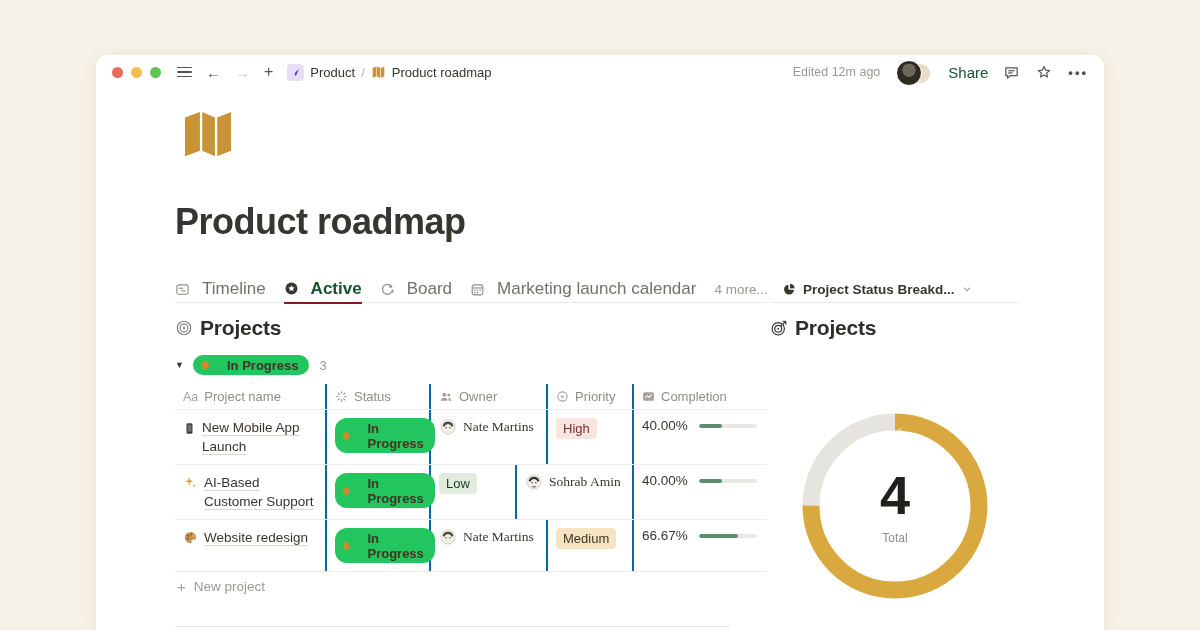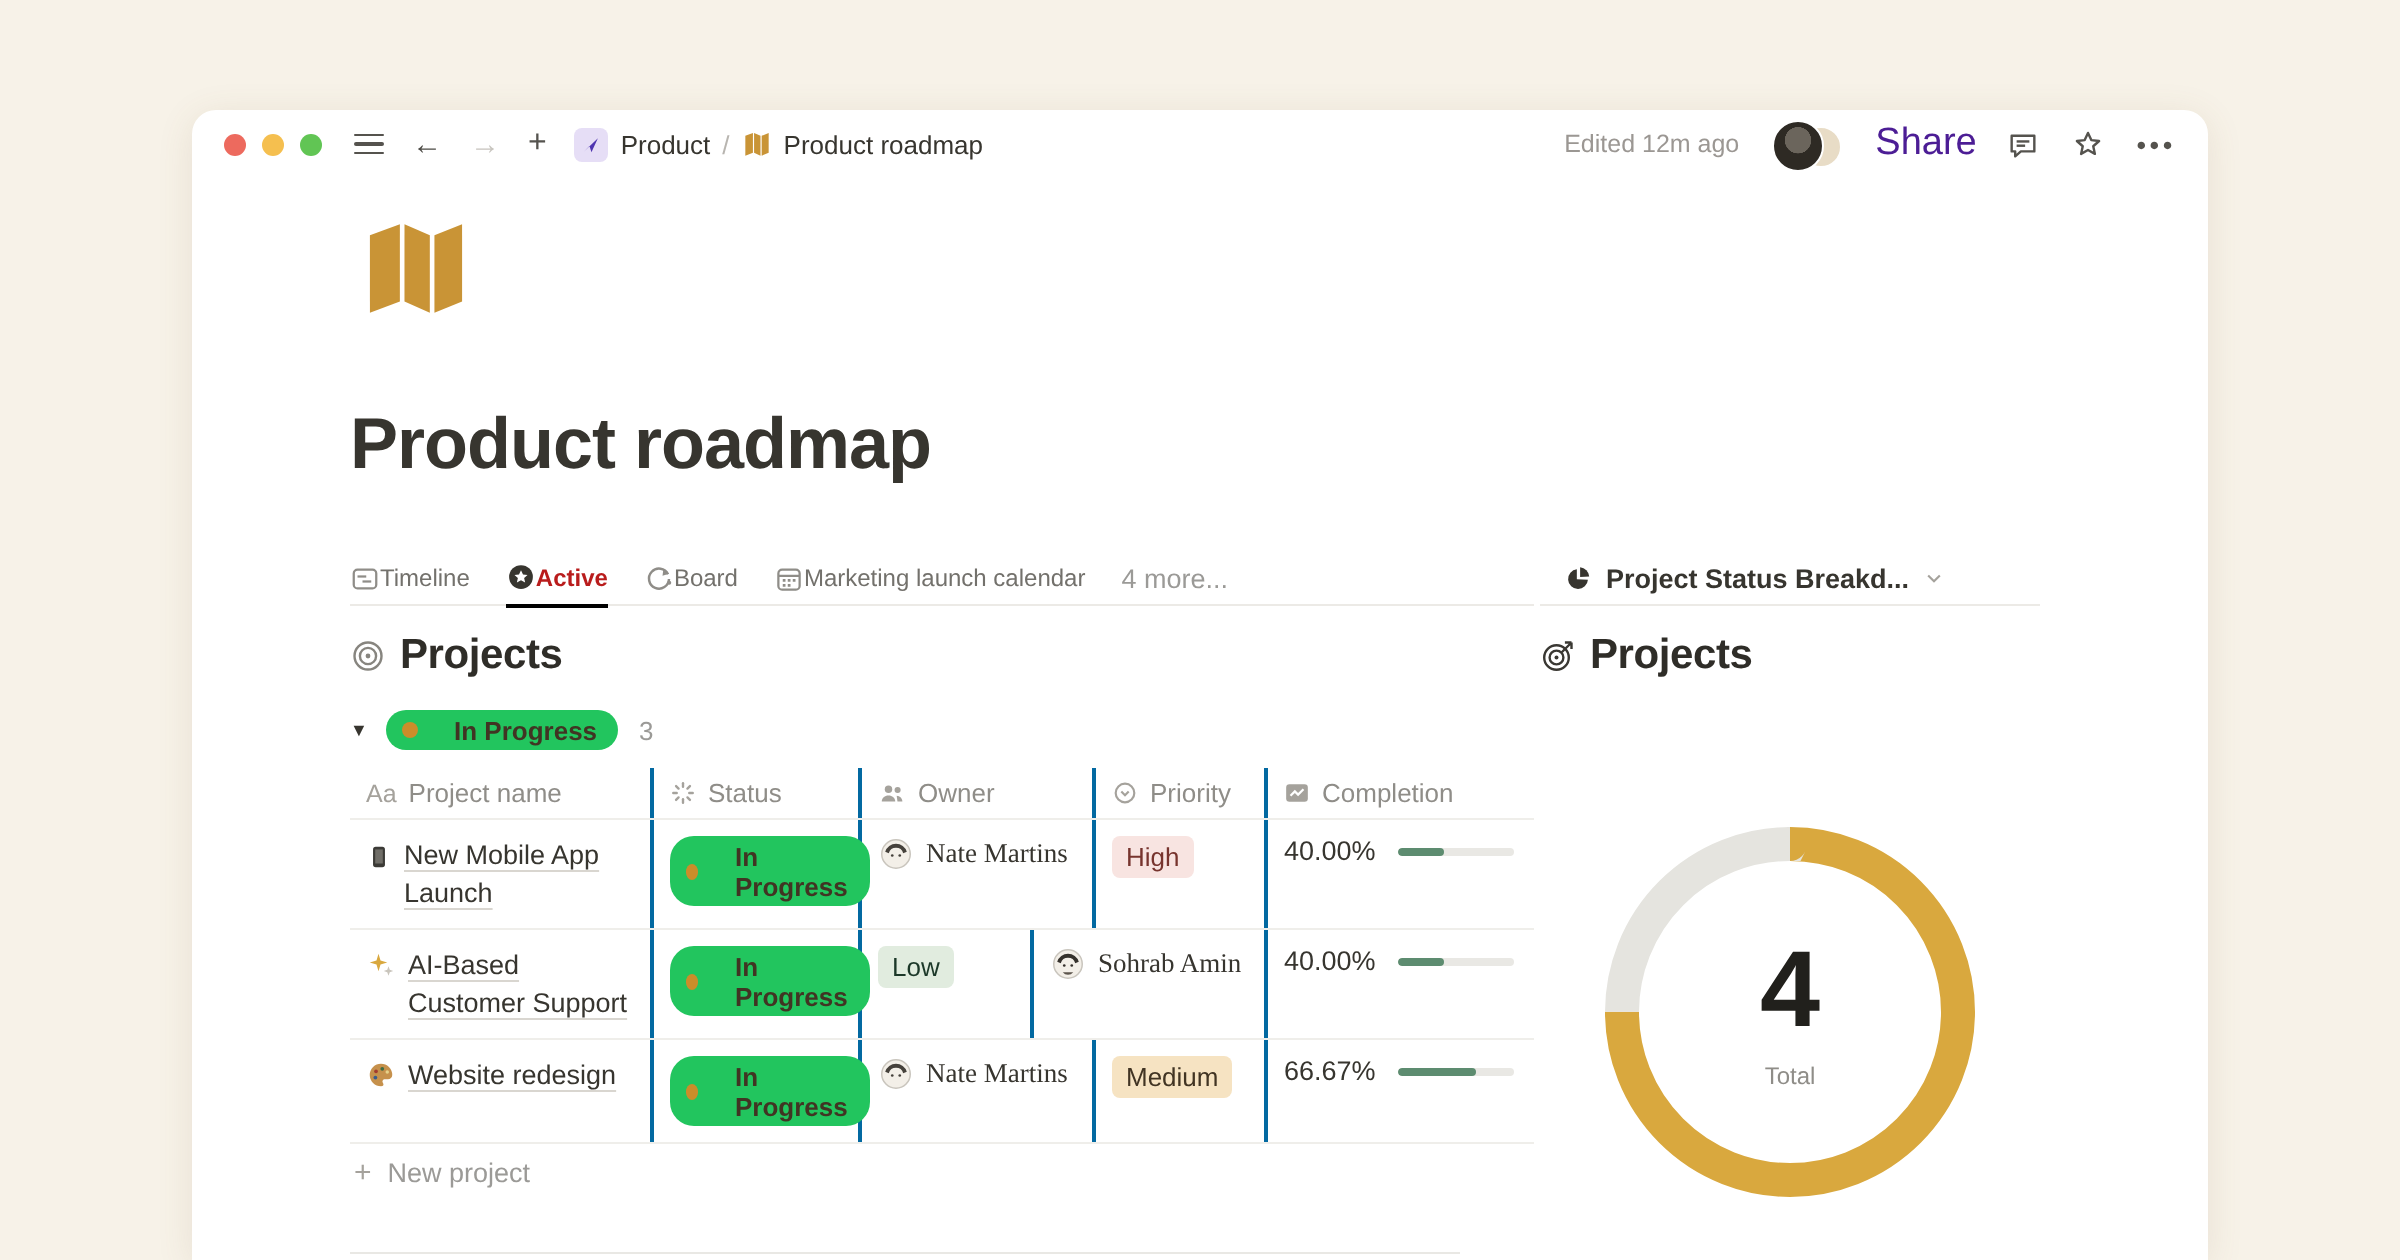--- a/index.html
+++ b/index.html
@@ -20,35 +20,35 @@
   .crumb{display:flex;align-items:center;gap:6px;}
   .wsicon{width:17px;height:17px;border-radius:4px;background:#e6def6;display:flex;align-items:center;justify-content:center;}
   .crumb-sep{color:#b8b5b0;}
   .tb-spacer{flex:1;}
   .tb-right{display:flex;align-items:center;gap:15px;}
   .edited{font-size:12.5px;color:#9b9793;}
   .avatars{position:relative;width:38px;height:25px;}
   .av-back{position:absolute;right:2px;top:3px;width:19px;height:19px;border-radius:50%;background:#e8dcc6;border:1px solid #fff;}
   .av-front{position:absolute;left:1px;top:0;width:24px;height:24px;border-radius:50%;
     background:radial-gradient(circle at 50% 38%,#6b655c 0 34%,#2e2a24 35% 100%);border:1px solid #fff;}
-  .share{font-size:19px;font-weight:500;color:#4c1d95;}
+  .share{font-size:15px;font-weight:500;color:#14532d;}
   .tb-ico{display:flex;align-items:center;color:#55534e;}
   .dots{letter-spacing:2px;font-size:13px;color:#55534e;font-weight:700;}
   
   .content{padding:0 84px 0 79px;}
   .page-icon{margin:18px 0 0 5px;width:56px;height:53px;}
   h1.title{margin:40px 0 0 0;font-size:36px;line-height:44px;font-weight:700;color:#37352f;letter-spacing:-.5px;}
   .columns{display:flex;gap:3px;margin-top:32px;align-items:flex-start;}
   .col-left{width:592px;flex:0 0 592px;}
   .col-right{width:250px;flex:0 0 250px;}
   
   .tabbar{display:flex;align-items:center;gap:18px;border-bottom:1px solid #eceae6;padding-bottom:0;height:26px;}
-  .tab{display:flex;align-items:center;gap:0;font-size:12px;color:#73716c;height:26px;}
+  .tab{display:flex;align-items:center;gap:12px;font-size:17px;color:#73716c;height:26px;}
   .tab .tlabel{white-space:nowrap;}
-  .tab.active{color:#b91c1c;font-weight:700;border-bottom:2px solid #000000;margin-bottom:-1px;}
+  .tab.active{color:#14532d;font-weight:700;border-bottom:2px solid #7f1d1d;margin-bottom:-1px;}
   .more{font-size:13.5px;color:#9b9a97;white-space:nowrap;}
   .tabbar.right-tb{gap:7px;padding-left:12px;}
   .tabbar.right-tb .tlabel{font-size:13.5px;font-weight:600;color:#37352f;}
   
   .section-head{display:flex;align-items:center;gap:7px;margin-top:13px;}
   .section-head .stitle{font-size:21px;font-weight:700;color:#2f2d28;letter-spacing:-.2px;}
   
   .group-row{display:flex;align-items:center;margin-top:15px;}
   .tri{width:18px;font-size:9px;color:#37352f;}
   .pill{display:inline-flex;align-items:center;gap:18px;border-radius:12px;padding:2.5px 10px 2.5px 8px;

